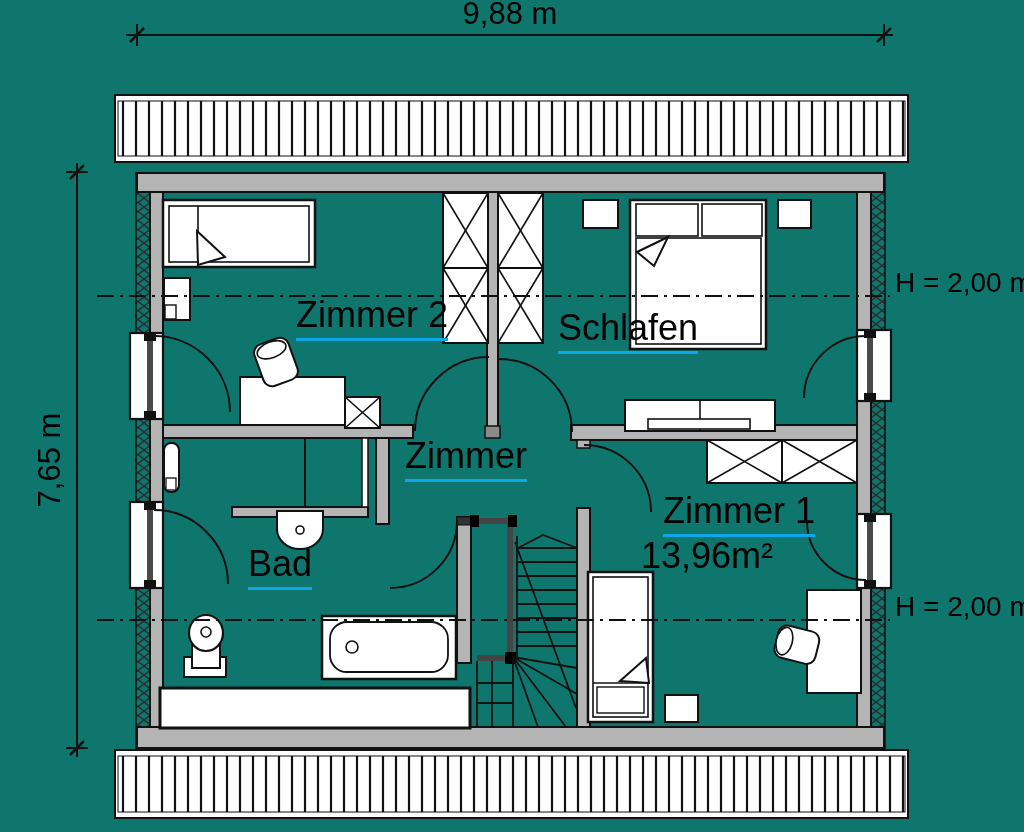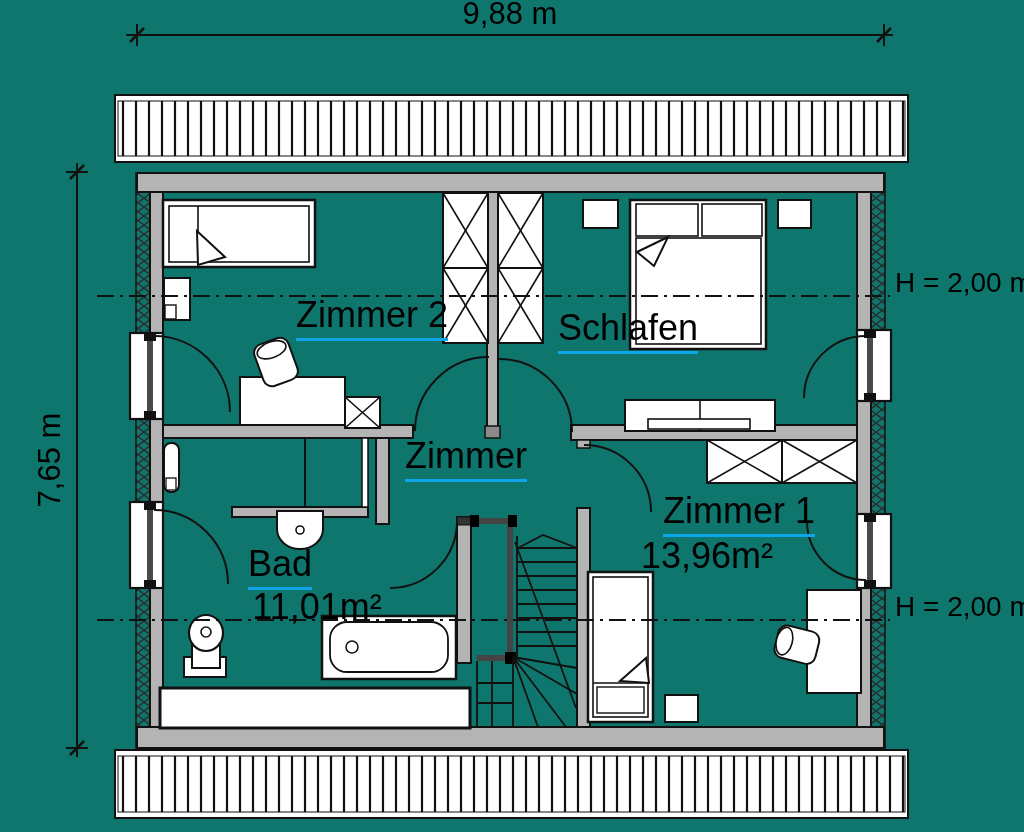--- a/index.html
+++ b/index.html
@@ -282,15 +282,14 @@
 </div>
 
 <div class="lbl" style="left:719px; top:493px;margin-left:20px;">
   <span class="underlined">Zimmer 1</span>
 </div>
 <div class="lbl" style="left:707px; top:538px;">13,96m²</div>
 
 <div class="lbl" style="left:280px; top:546px;">
   <span class="underlined">Bad</span>
 </div>
-<div class="lbl" style="left:317px; top:589px;">11,01m²</div>
 
 </div>
 
 </body></html>

